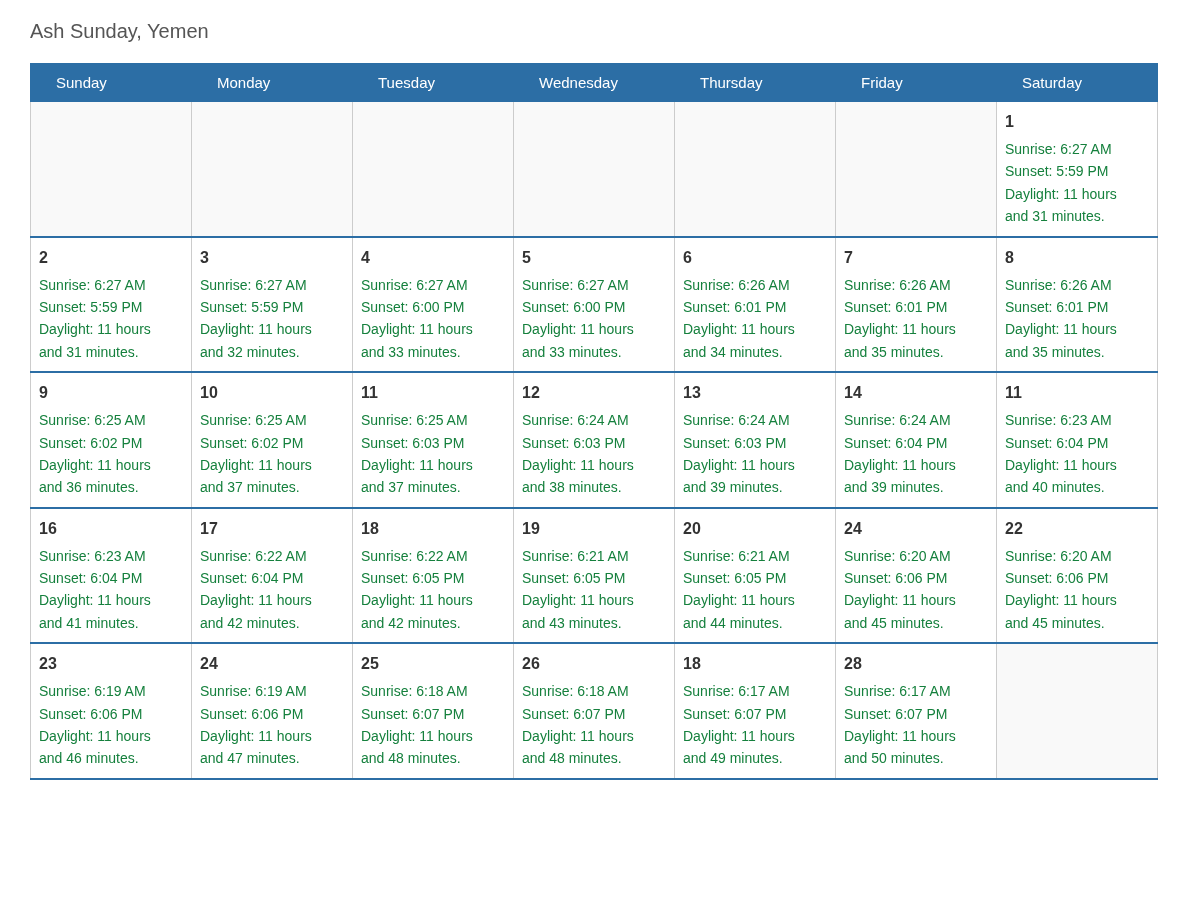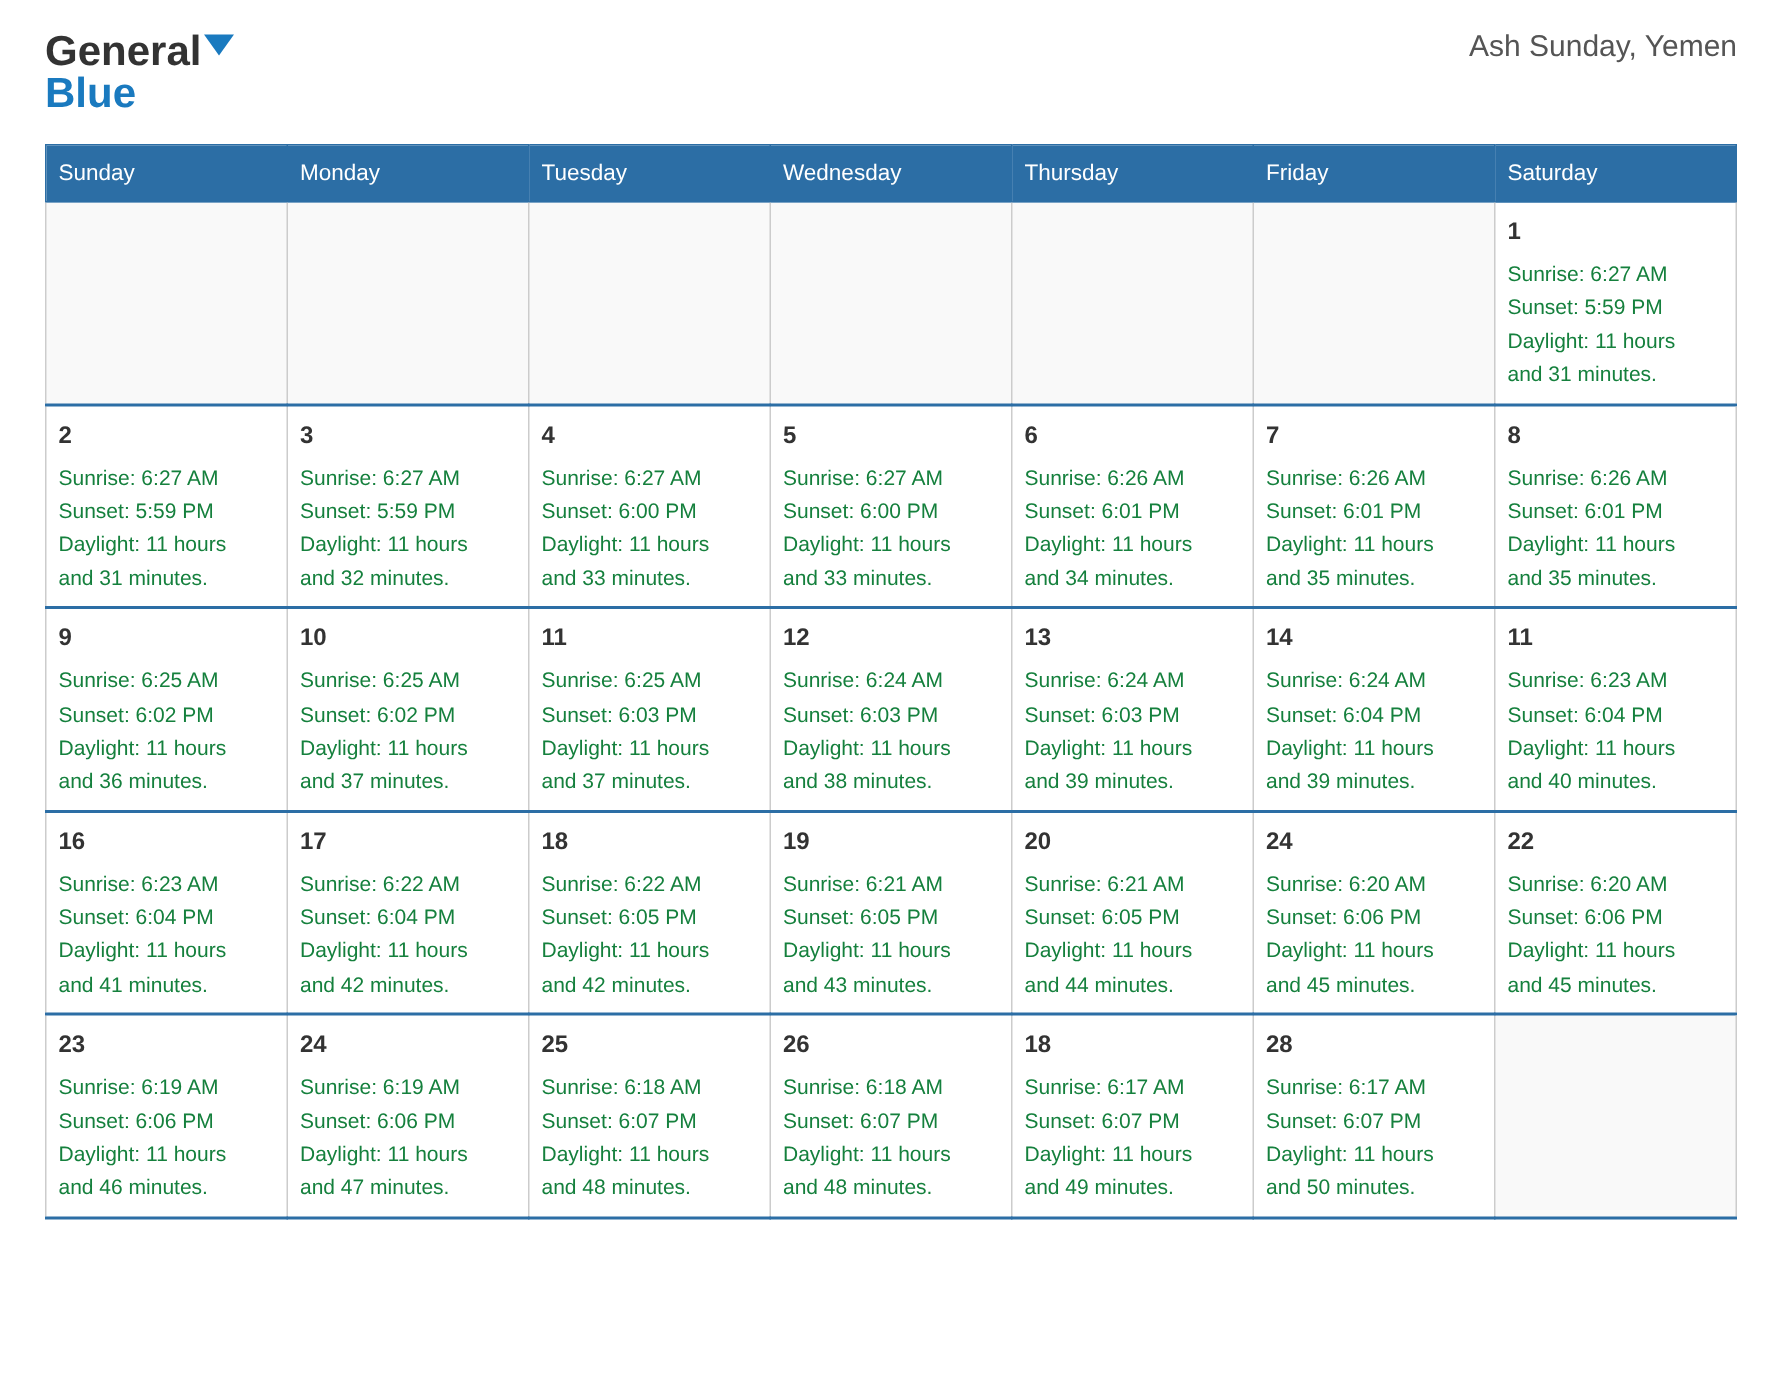--- a/index.html
+++ b/index.html
@@ -56,21 +56,21 @@
       font-size: 20px;
       color: #555;
     }
     table {
       width: 100%;
       border-collapse: collapse;
     }
     thead th {
       background-color: #2c6ea5;
       color: #fff;
-      padding: 10px 8px;
+      padding: 10px 25px;
       font-size: 15px;
       font-weight: normal;
       text-align: left;
       border: 1px solid #2c6ea5;
     }
     tbody td {
       vertical-align: top;
       padding: 8px;
       border: 1px solid #ccc;
       font-size: 12.5px;
@@ -94,27 +94,20 @@
       border-bottom: 2px solid #2c6ea5;
     }
     tbody td.empty {
       background: #f9f9f9;
     }
   </style>
 </head>
 <body>
 
 <div class="header">
-  <div class="logo">
-    <div style="display:flex;align-items:center;">
-      <span class="logo-general">General</span>
-      <span class="logo-arrow"></span>
-    </div>
-    <span class="logo-blue">Blue</span>
-  </div>
   <div class="title-block">
     <div class="location">Ash Sunday, Yemen</div>
   </div>
 </div>
 
 <table>
   <thead>
     <tr>
     <th>Sunday</th>
         <th>Monday</th>

